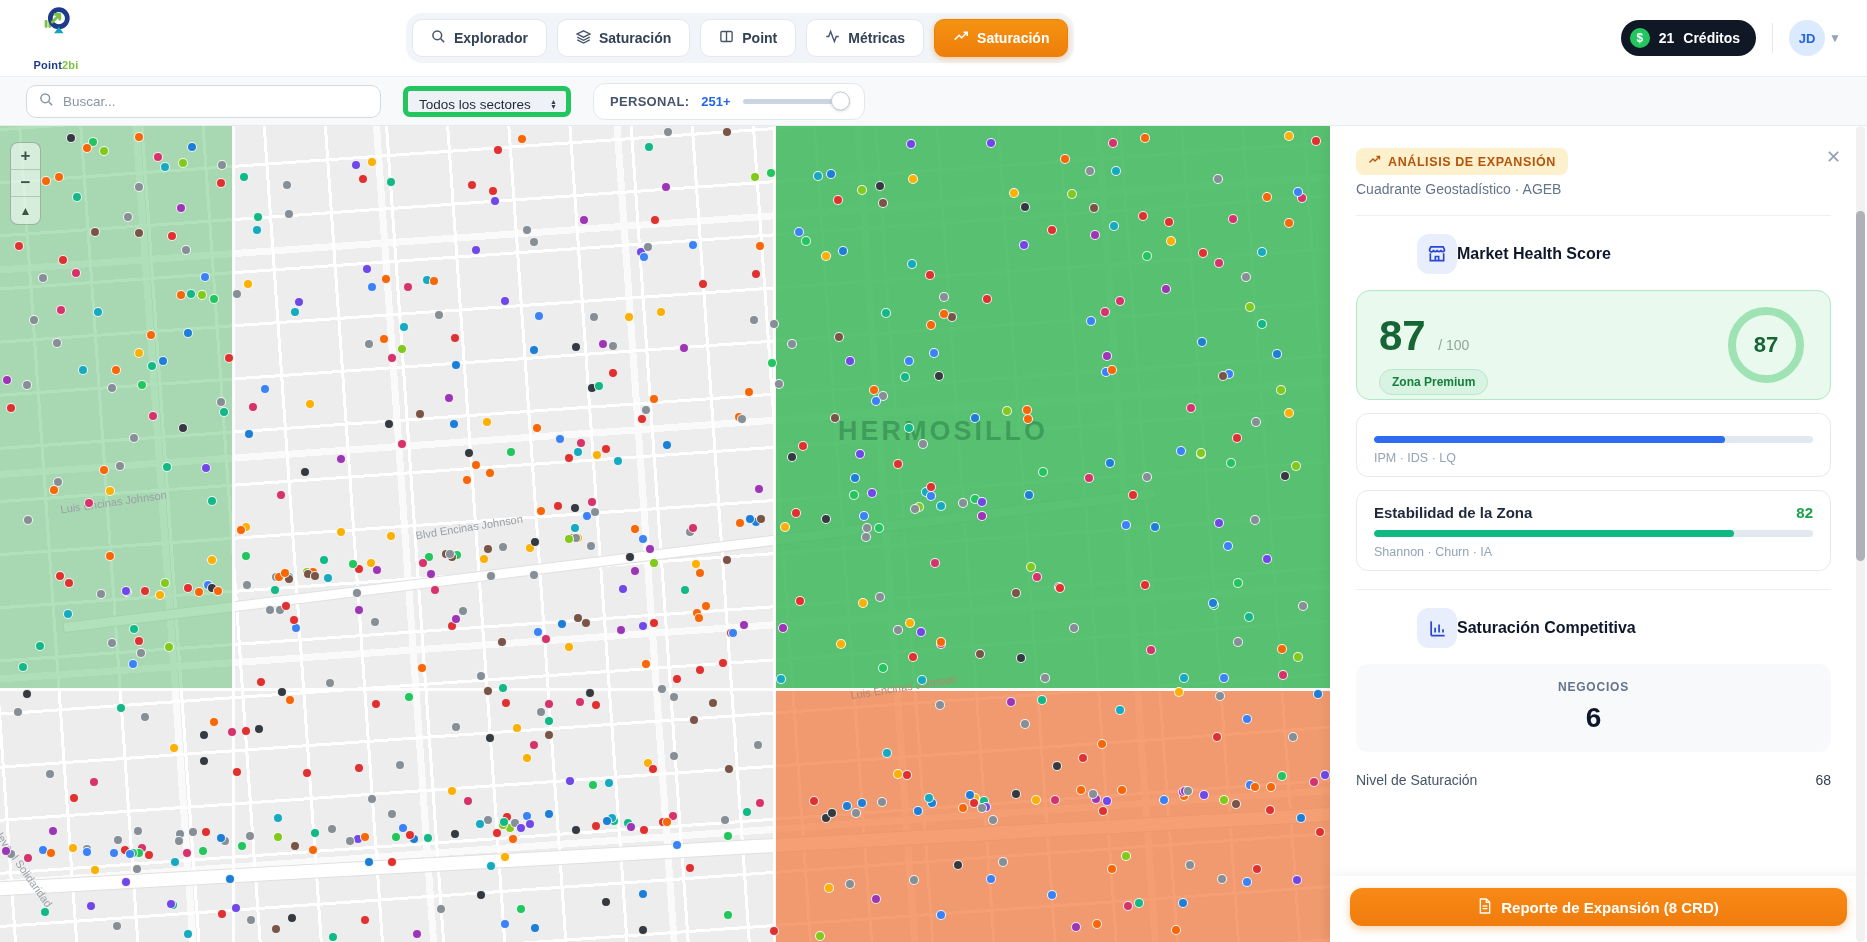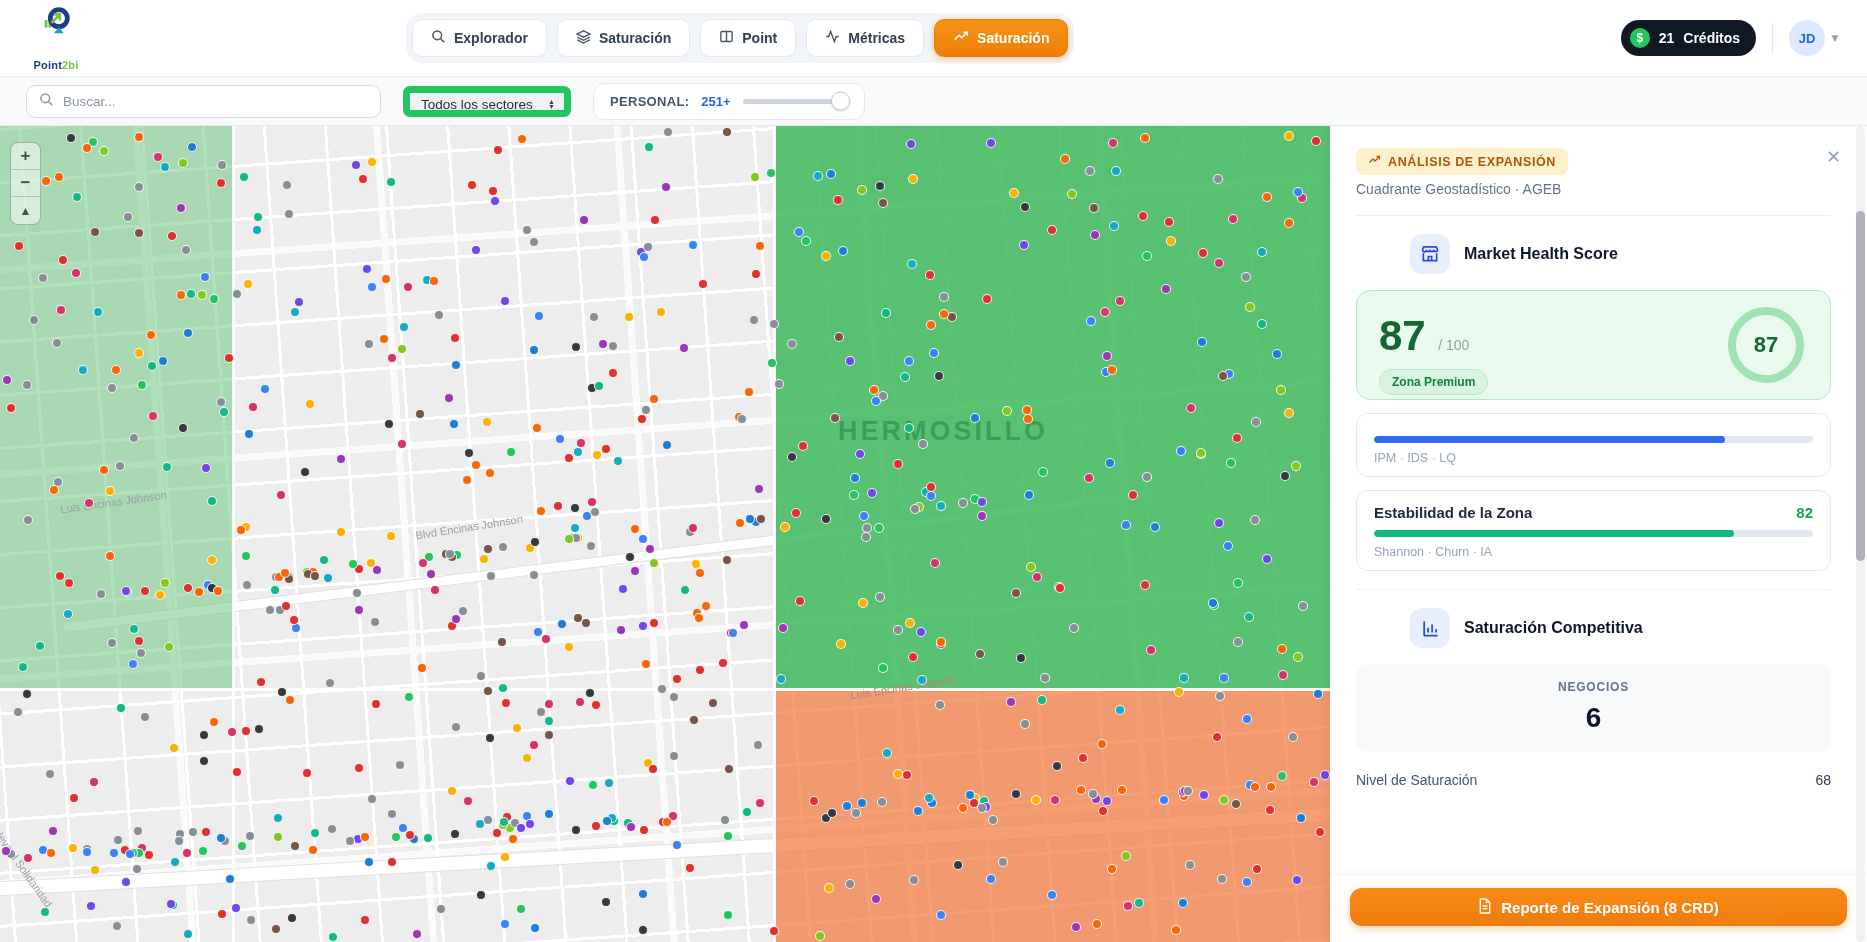--- a/index.html
+++ b/index.html
@@ -32,21 +32,21 @@
 
   
   .toolbar { position:absolute; left:0; top:77px; width:100%; height:49px; background:#f7f9fb;
     border-bottom:1px solid #e7ebf0; display:flex; align-items:center; padding:0 26px; gap:22px; z-index:39; }
   .search-box { display:flex; align-items:center; gap:9px; width:355px; height:33px; background:#fff;
     border:1px solid #d4dae2; border-radius:10px; padding:0 12px; }
   .search-box input { border:none; outline:none; font-size:13.5px; color:#334155; width:100%;
     font-family:"Liberation Sans",sans-serif; background:transparent; }
   .search-box input::placeholder { color:#8a94a3; }
   .sector-select { display:flex; align-items:center; justify-content:space-between; width:168px; height:31px;
-    background:#eef1f5; border:7px solid #22c55e; border-radius:7px; padding:6px 9px 0 11px;
+    background:#eef1f5; border:5px solid #22c55e; border-radius:7px; padding:6px 9px 0 11px;
     font-size:13.5px; color:#1f2937; cursor:pointer; }
   .updown { display:flex; flex-direction:column; line-height:5px; font-size:7px; color:#374151; }
   .personal-box { display:flex; align-items:center; gap:12px; background:#fff; border:1px solid #e2e8f0;
     border-radius:12px; height:37px; padding:0 16px; }
   .personal-label { font-size:13px; font-weight:bold; color:#475569; letter-spacing:.3px; }
   .personal-value { font-size:13px; font-weight:bold; color:#2563eb; }
   .slider { position:relative; width:105px; height:5px; background:#cbd5e1; border-radius:3px; cursor:pointer; }
   .slider-thumb { position:absolute; right:-2px; top:50%; transform:translateY(-50%); width:19px; height:19px;
     border-radius:50%; background:#fff; border:1px solid #c2cbd6; box-shadow:0 1px 3px rgba(0,0,0,.15); }
 
@@ -80,21 +80,21 @@
   
   .panel { position:absolute; left:1330px; top:126px; width:537px; height:816px; background:#fff;
     box-shadow:-4px 0 10px rgba(15,23,42,.05); z-index:30; }
   .panel-inner { padding:22px 36px 0 26px; }
   .close-btn { position:absolute; right:26px; top:22px; font-size:18px; color:#94a3b8; cursor:pointer; line-height:1; }
   .exp-badge { display:inline-flex; align-items:center; gap:7px; background:#fdf1cd; color:#b45309;
     font-size:12.5px; font-weight:bold; letter-spacing:.6px; border-radius:8px; padding:6px 12px; }
   .panel-title { font-size:24px; font-weight:bold; color:#0f172a; margin-top:12px; }
   .panel-sub { font-size:14px; color:#64748b; margin-top:6px; }
   .divider { height:1px; background:#eceff3; margin:18px 0; }
-  .section-head { display:flex; align-items:center; gap:14px; margin:4px 9px 16px;padding-left:45px; }
+  .section-head { display:flex; align-items:center; margin:4px 16px 16px;padding-left:45px; }
   .icon-chip { width:40px; height:40px; border-radius:12px; background:#e8eefc; display:flex;
     align-items:center; justify-content:center; }
   .section-title { font-size:16px; font-weight:bold; color:#0f172a; }
   .score-card { position:relative; background:#e9f9ee; border:1px solid #b2e8c6; border-radius:14px;
     padding:18px 22px 16px; height:110px; }
   .score-big { font-size:42px; font-weight:bold; color:#166534; display:inline-block; line-height:1; margin-top:6px; }
   .score-outof { font-size:14px; color:#8fa69a; margin-left:8px; }
   .tier-pill { display:inline-block; margin-top:12px; background:#d9f3e2; border:1px solid #b9e7ca;
     color:#15803d; font-size:12px; font-weight:bold; border-radius:999px; padding:5px 12px; }
   .score-ring { position:absolute; right:26px; top:50%; transform:translateY(-50%); width:76px; height:76px;

